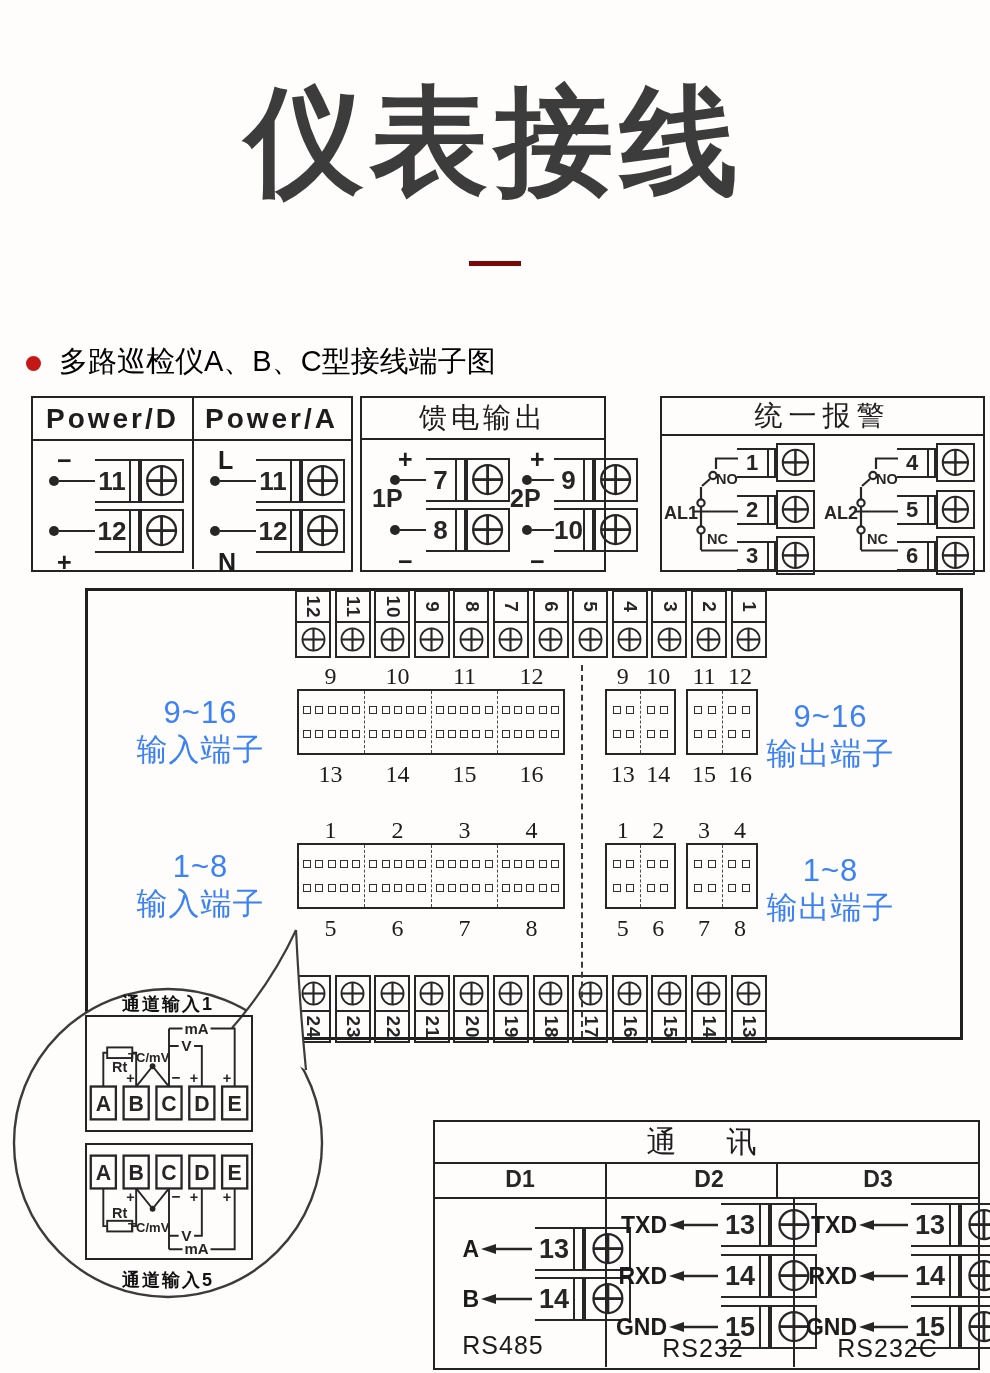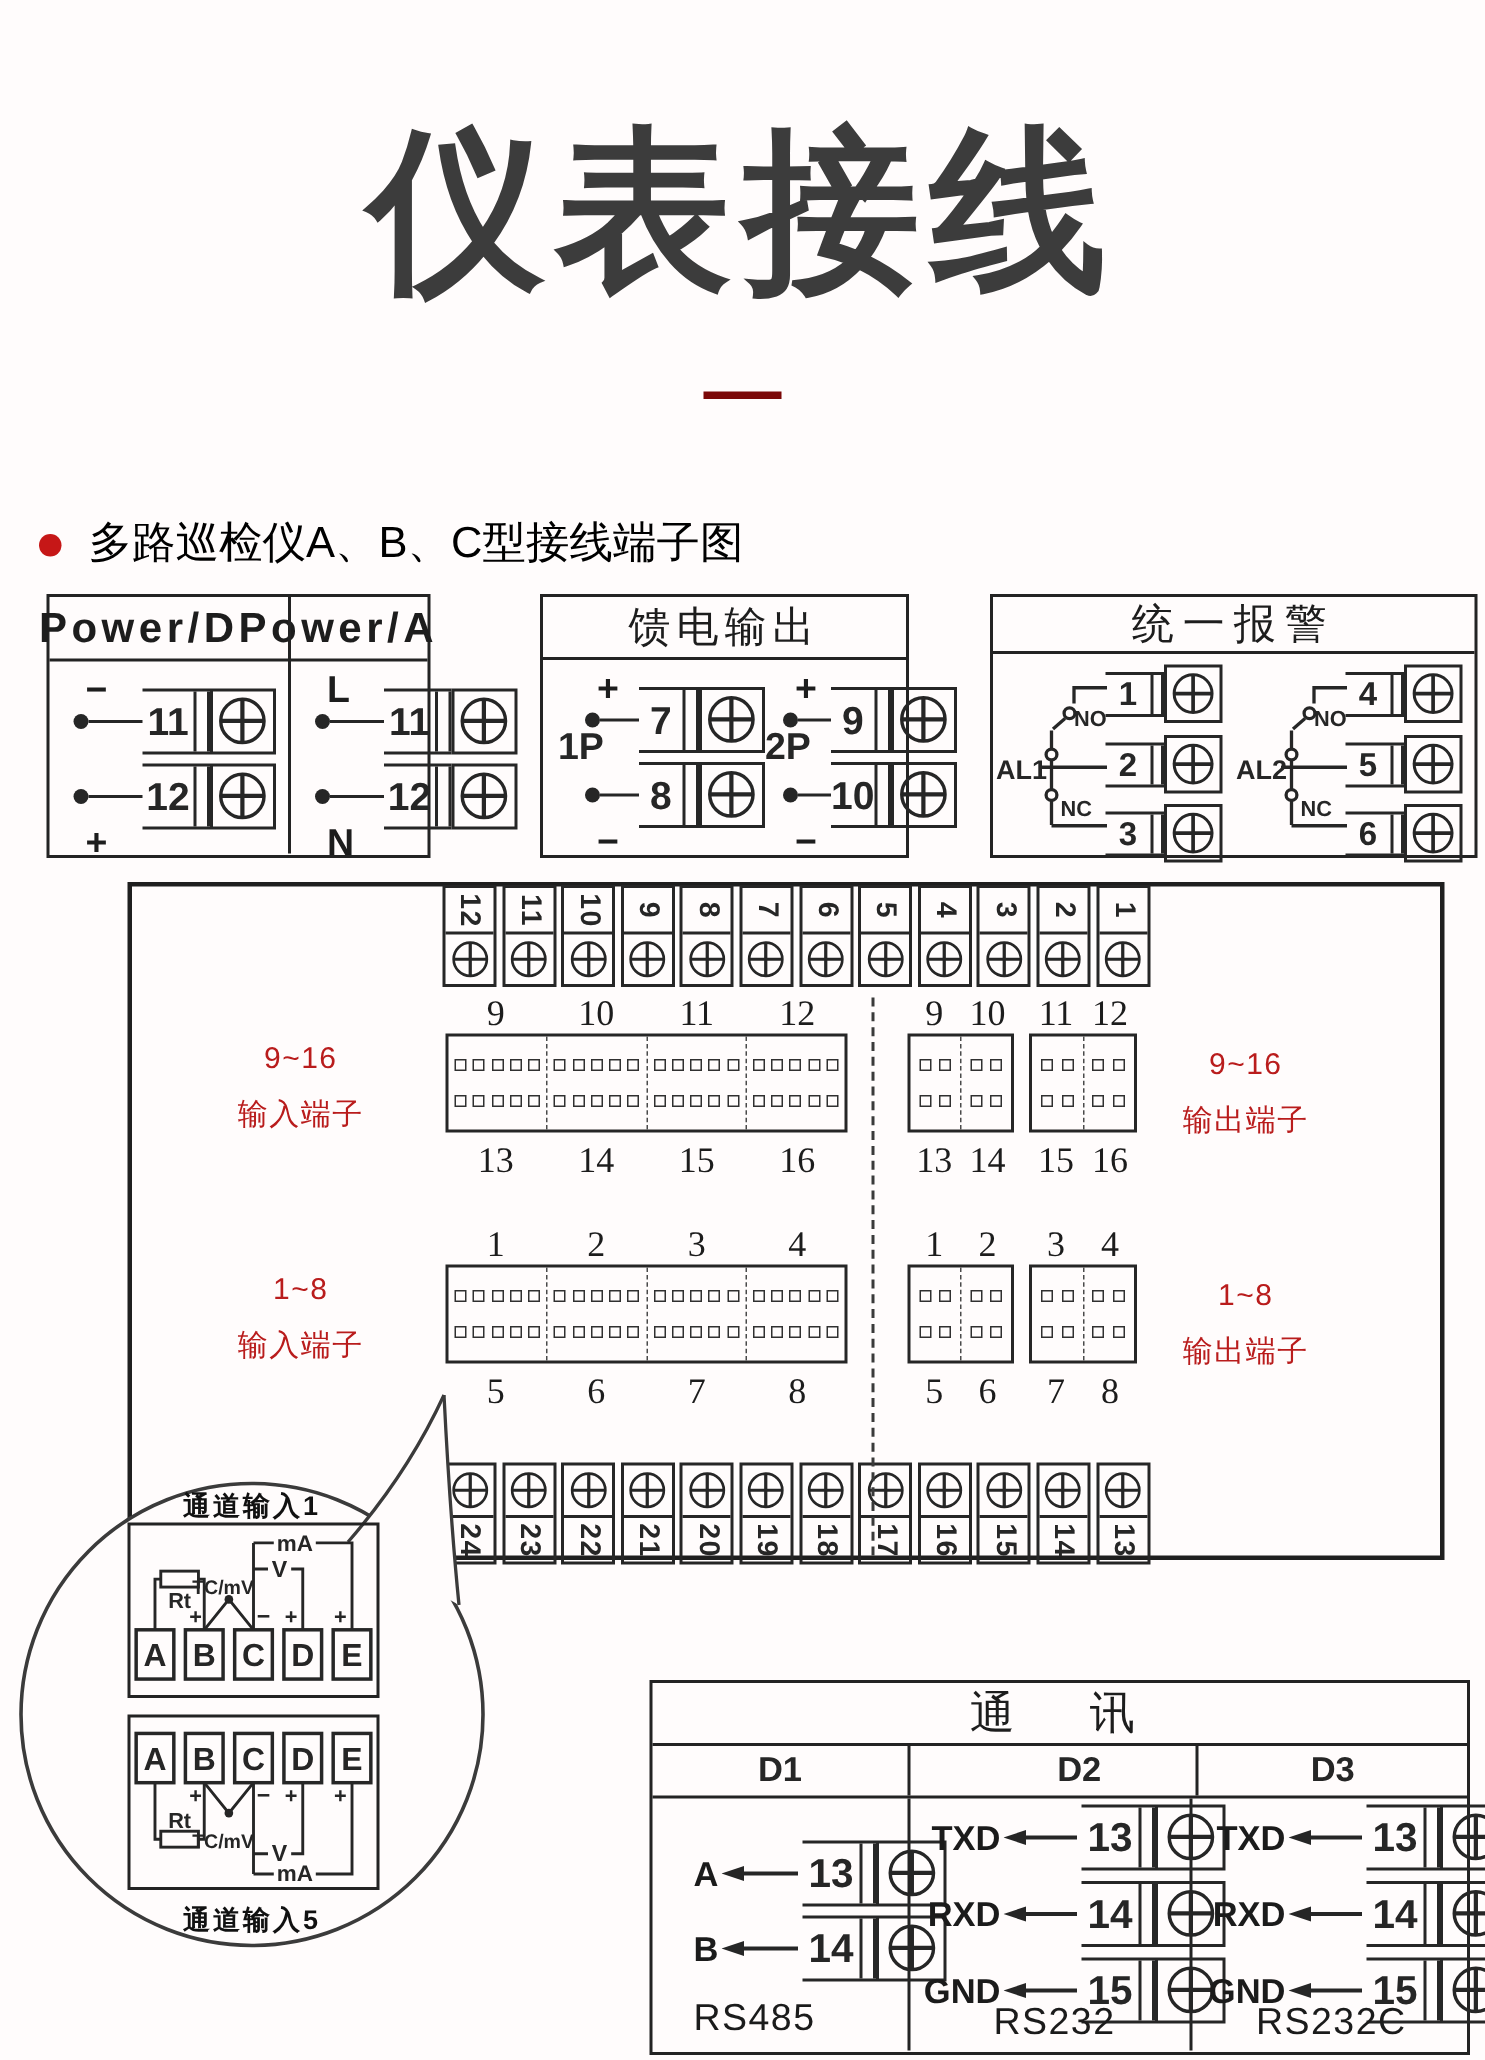--- a/index.html
+++ b/index.html
@@ -42,21 +42,21 @@
   .vcell.b .vscrew{border-bottom:2.3px solid #262626;}
   .strip{position:absolute;display:flex;gap:3.6px;}
   .dashline{position:absolute;border-left:2.2px dashed #3a3a3a;}
   .blk{position:absolute;border:2.2px solid #262626;box-sizing:border-box;display:flex;}
   .igroup{flex:1;display:flex;flex-direction:column;justify-content:space-evenly;}
   .igroup + .igroup{border-left:1.7px dashed #4a4a4a;}
   .srow{display:flex;justify-content:space-evenly;align-items:center;}
   .sq{width:8px;height:8px;border:1.7px solid #303030;box-sizing:border-box;}
   .numrow{position:absolute;display:flex;font-family:"Liberation Serif",serif;font-size:24px;font-weight:500;color:#1c1c1c;}
   .numrow span{flex:1;text-align:center;}
-  .blklabel{position:absolute;font-size:20px;color:#b91c1c;text-align:center;letter-spacing:1px;}
+  .blklabel{position:absolute;font-size:31px;color:#3b82f6;text-align:center;letter-spacing:1px;}
   
   .commrow{position:absolute;display:flex;align-items:center;height:46px;}
   .commrow .rlabel{font-size:23px;font-weight:600;color:#1b1b1b;text-align:right;}
   .commrow svg.arr{margin:0 2px;}
   .colft{position:absolute;font-size:25px;color:#1b1b1b;text-align:center;letter-spacing:1px;}
   .colhd{display:flex;position:absolute;border-bottom:2.4px solid #232323;font-size:23px;font-weight:600;}
   .colhd .cell{display:flex;align-items:center;justify-content:center;box-sizing:border-box;}
   .colhd .cell + .cell{border-left:2.4px solid #232323;}
   .bodydiv{position:absolute;border-left:2.4px solid #232323;}
   
@@ -67,21 +67,21 @@
 </head>
 <body>
 
 <div id="page">
 
   <div class="abs" id="page-title">仪表接线</div>
   <div class="abs" id="red-divider"></div>
   <div class="abs" id="bullet-dot"></div>
   <div class="abs" id="bullet-text">多路巡检仪A、B、C型接线端子图</div>
 
-  <div class="box" id="power-box" style="left:31px;top:396px;width:256px;height:176px;">
+  <div class="box" id="power-box" style="left:31px;top:396px;width:322px;height:176px;">
     <div class="box-hd" style="height:41px;font-weight:600;letter-spacing:3px;">
       <div class="cell">Power/D</div>
       <div class="cell">Power/A</div>
     </div>
     <div class="abs" style="left:159px;top:0;width:2.4px;height:171px;background:#232323;"></div>
     <div id="power-rows">
         <div class="trm" style="left:16px;top:61px;">
           <span class="lead">
   <span class="dot"></span>
   <span class="wireline" style="width:36px"></span>
@@ -1033,21 +1033,21 @@
         <rect x="139" y="11" width="26" height="34" fill="none" stroke="#262626" stroke-width="2.4"></rect>
     <text x="152" y="36" font-size="22" font-weight="700" text-anchor="middle" fill="#262626">E</text>
       </svg>
     </div>
   <div class="balloon-label" style="left:68px;top:1268px;width:200px;">通道输入5</div>
 
   <div class="box" id="comm-box" style="left:433px;top:1120px;width:547px;height:250px;">
     <div class="box-hd" style="height:40px;font-size:30px;letter-spacing:10px;">通　讯</div>
     <div class="colhd" style="left:0;top:40px;width:100%;height:37px;box-sizing:border-box;">
       <div class="cell" style="width:170px;">D1</div>
-      <div class="cell" style="width:192px;padding-left:35px;">D2</div>
+      <div class="cell" style="width:171px;padding-left:35px;">D2</div>
       <div class="cell" style="flex:1;">D3</div>
     </div>
     <div class="bodydiv" style="left:170px;top:77px;height:168px;"></div>
     <div class="bodydiv" style="left:358px;top:77px;height:168px;"></div>
     <div id="comm-rows">
         <div class="commrow md" style="left:22px;top:104px;">
         <span class="rlabel" style="width:22px">A</span>
         <svg class="arr" width="52" height="12" viewBox="0 0 52 12">
     <line x1="51" y1="6" x2="10" y2="6" stroke="#262626" stroke-width="2.6"></line>
     <polygon points="0,6 15,1 15,11" fill="#262626"></polygon>

